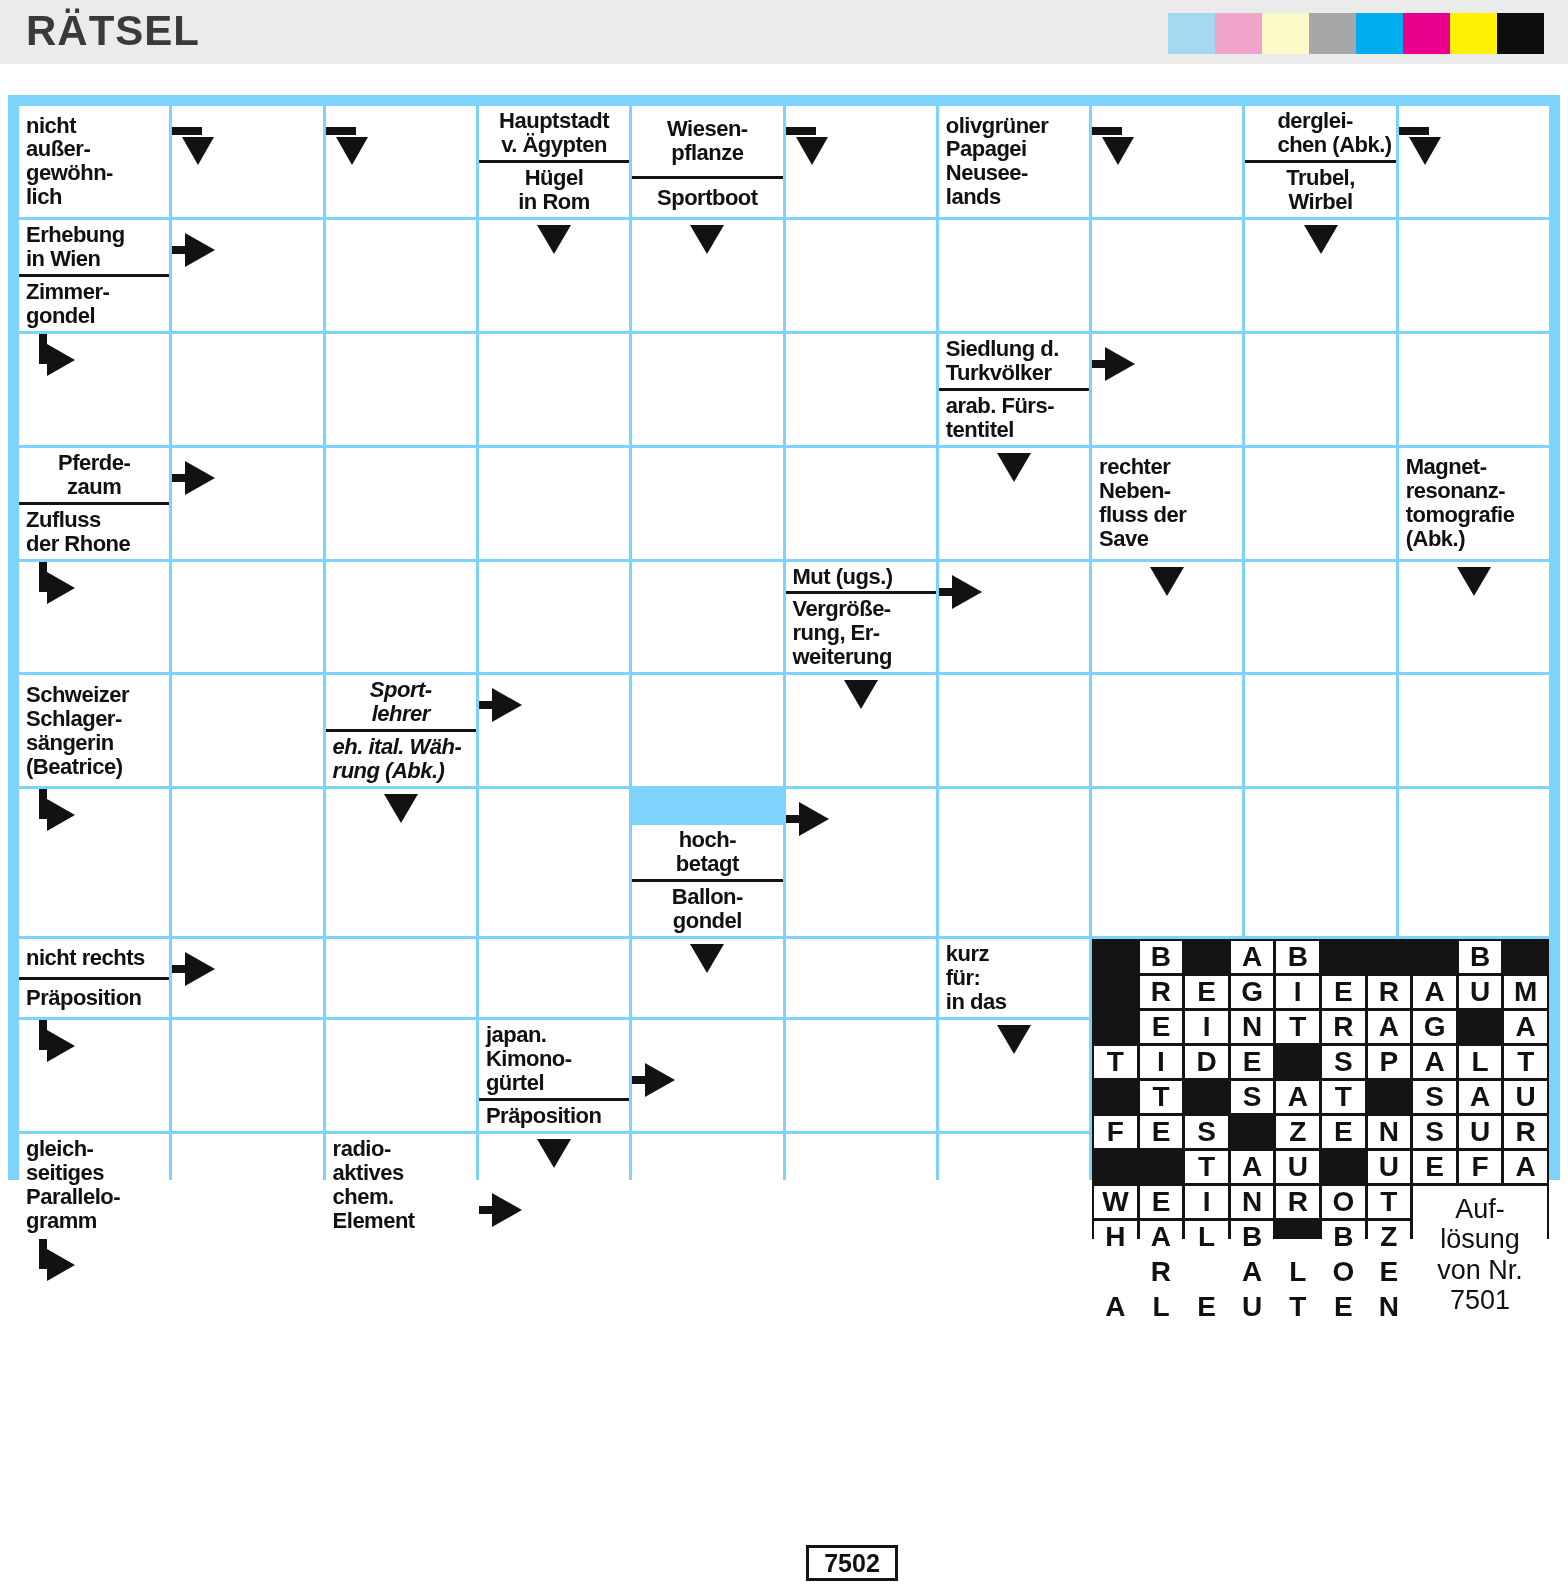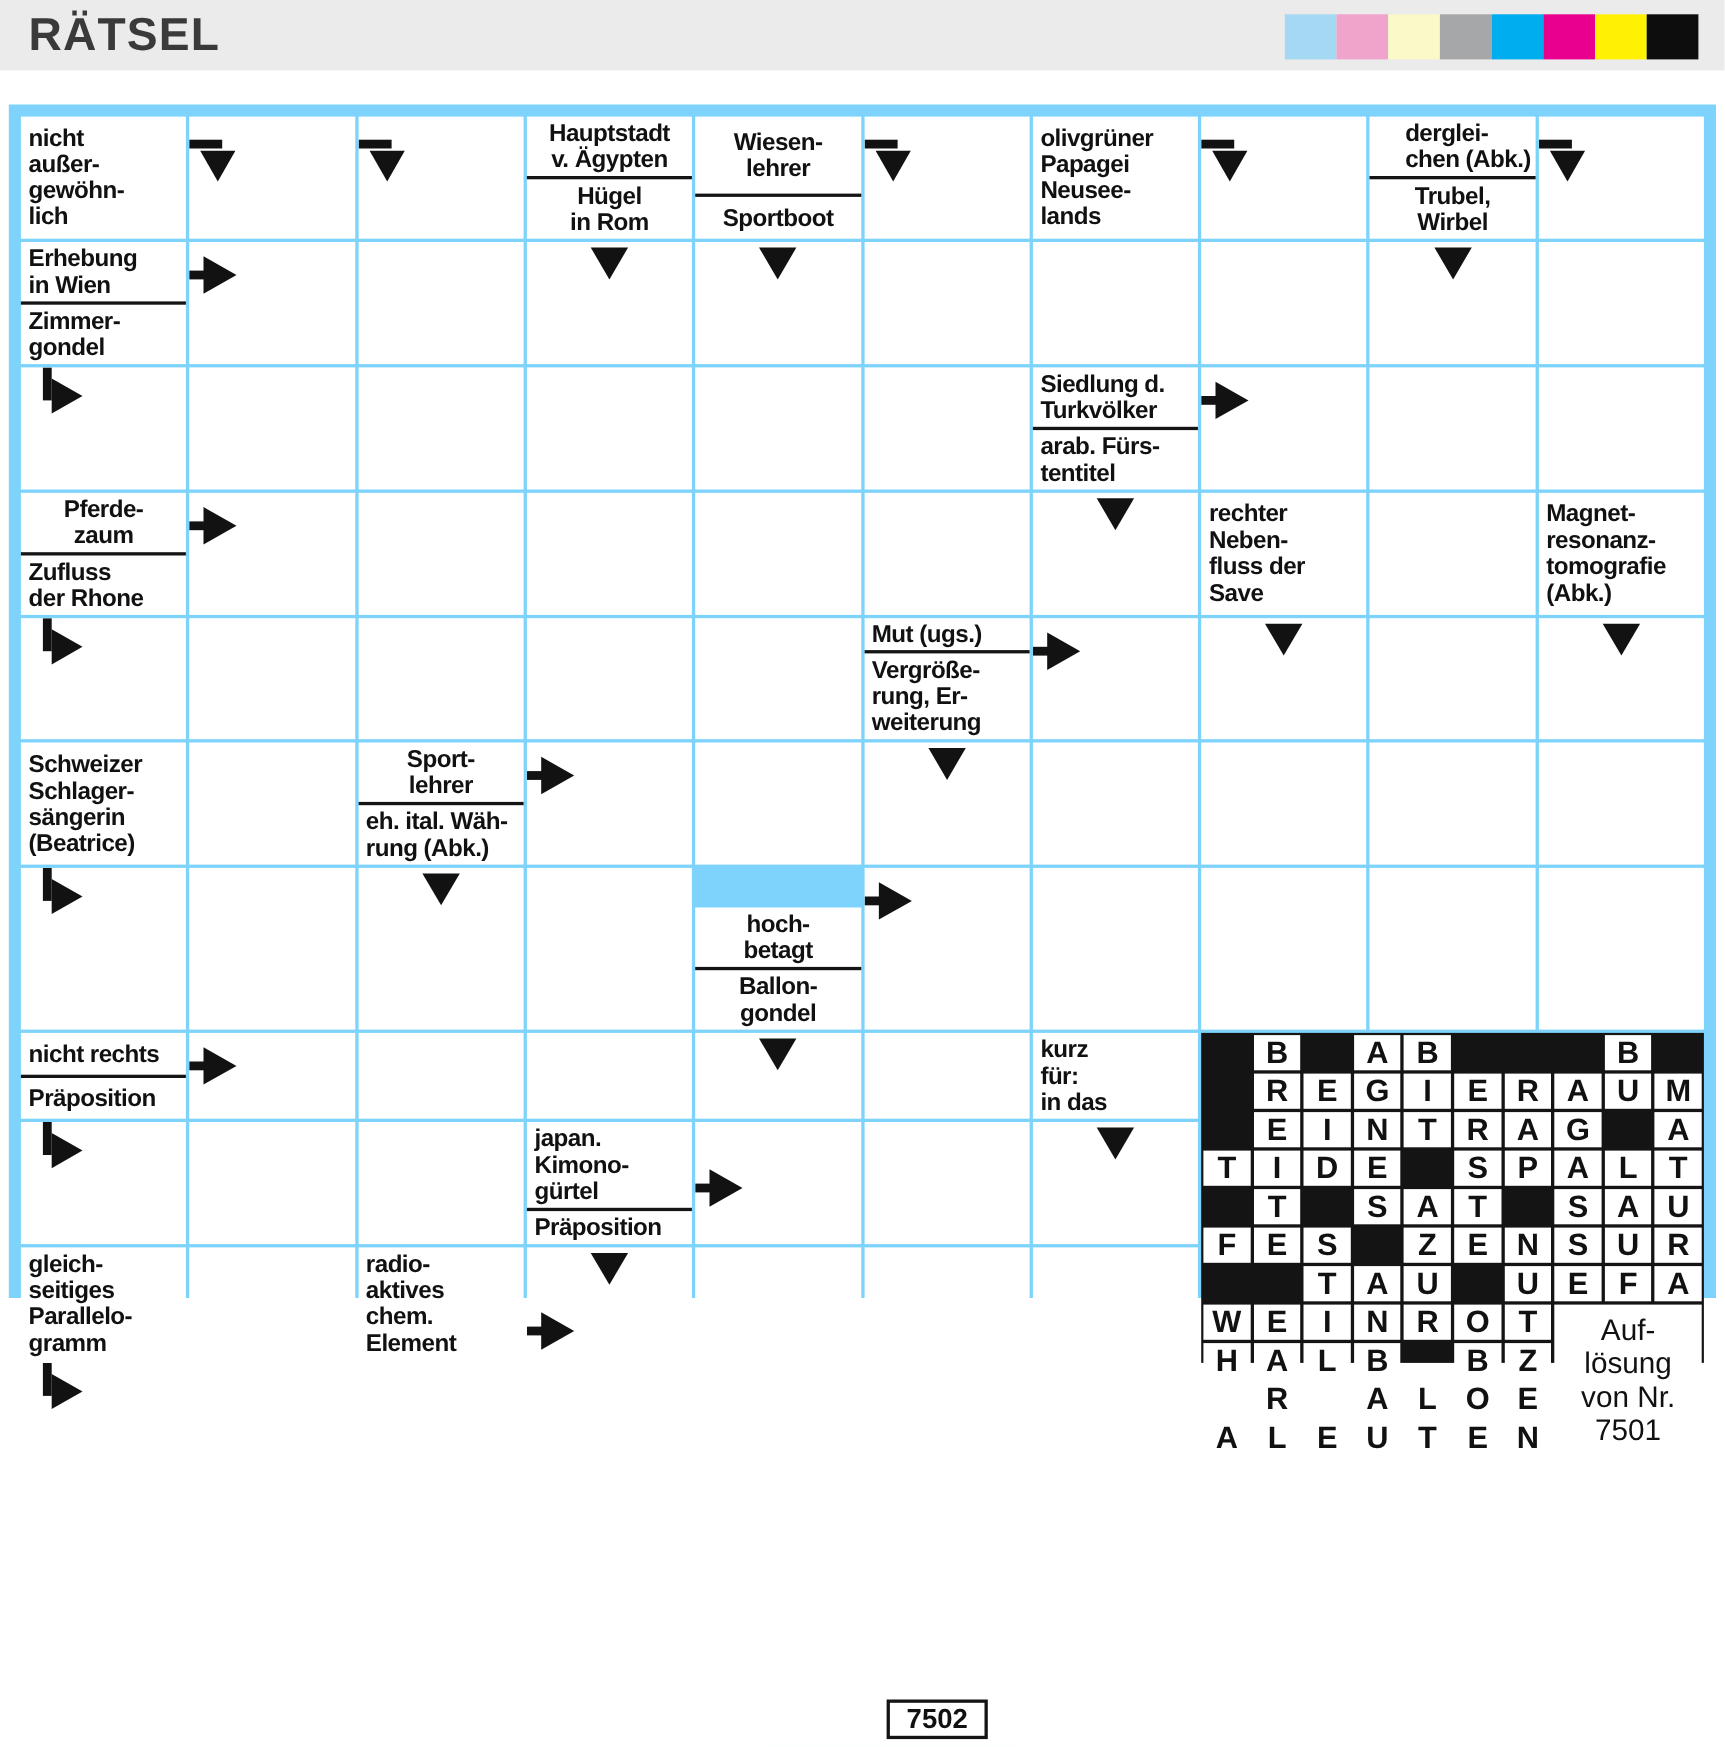--- a/index.html
+++ b/index.html
@@ -79,21 +79,21 @@
           </svg></div>
       </div>
       <div class="cell clue" style="grid-area: 1 / 4;">
         <div class="clue-part center" style="flex-grow: 2;">Hauptstadt
 v. Ägypten</div>
         <div class="clue-part center" style="flex-grow: 2;">Hügel
 in Rom</div>
       </div>
       <div class="cell clue" style="grid-area: 1 / 5;">
         <div class="clue-part center" style="flex-grow: 2;">Wiesen-
-lehrer</div>
+pflanze</div>
         <div class="clue-part center" style="flex-grow: 1;">Sportboot</div>
       </div>
       <div class="cell answer" style="grid-area: 1 / 6;">
         <div class="arrow bent-down"><svg width="56" height="54" viewBox="0 0 56 54">
             <rect x="0" y="13" width="30" height="8" fill="#121212"></rect>
             <polygon points="10,23 42,23 26,51" fill="#121212"></polygon>
           </svg></div>
       </div>
       <div class="cell clue" style="grid-area: 1 / 7;">
         <div class="clue-part" style="flex-grow: 4;">olivgrüner
@@ -243,21 +243,21 @@
             <polygon points="3,2 37,2 20,31" fill="#121212"></polygon>
           </svg></div>
       </div>
       <div class="cell clue" style="grid-area: 6 / 1;">
         <div class="clue-part" style="flex-grow: 4;">Schweizer
 Schlager-
 sängerin
 (Beatrice)</div>
       </div>
       <div class="cell answer" style="grid-area: 6 / 2;"></div>
-      <div class="cell clue" style="grid-area: 6 / 3;">
+      <div class="cell clue" style="grid-area: 6 / 3; font-style: italic;">
         <div class="clue-part center" style="flex-grow: 2;">Sport-
 lehrer</div>
         <div class="clue-part" style="flex-grow: 2;">eh. ital. Wäh-
 rung (Abk.)</div>
       </div>
       <div class="cell answer" style="grid-area: 6 / 4;">
         <div class="arrow right top"><svg width="46" height="40" viewBox="0 0 46 40">
             <rect x="0" y="16" width="15" height="8" fill="#121212"></rect>
             <polygon points="13,3 13,37 43,20" fill="#121212"></polygon>
           </svg></div>

